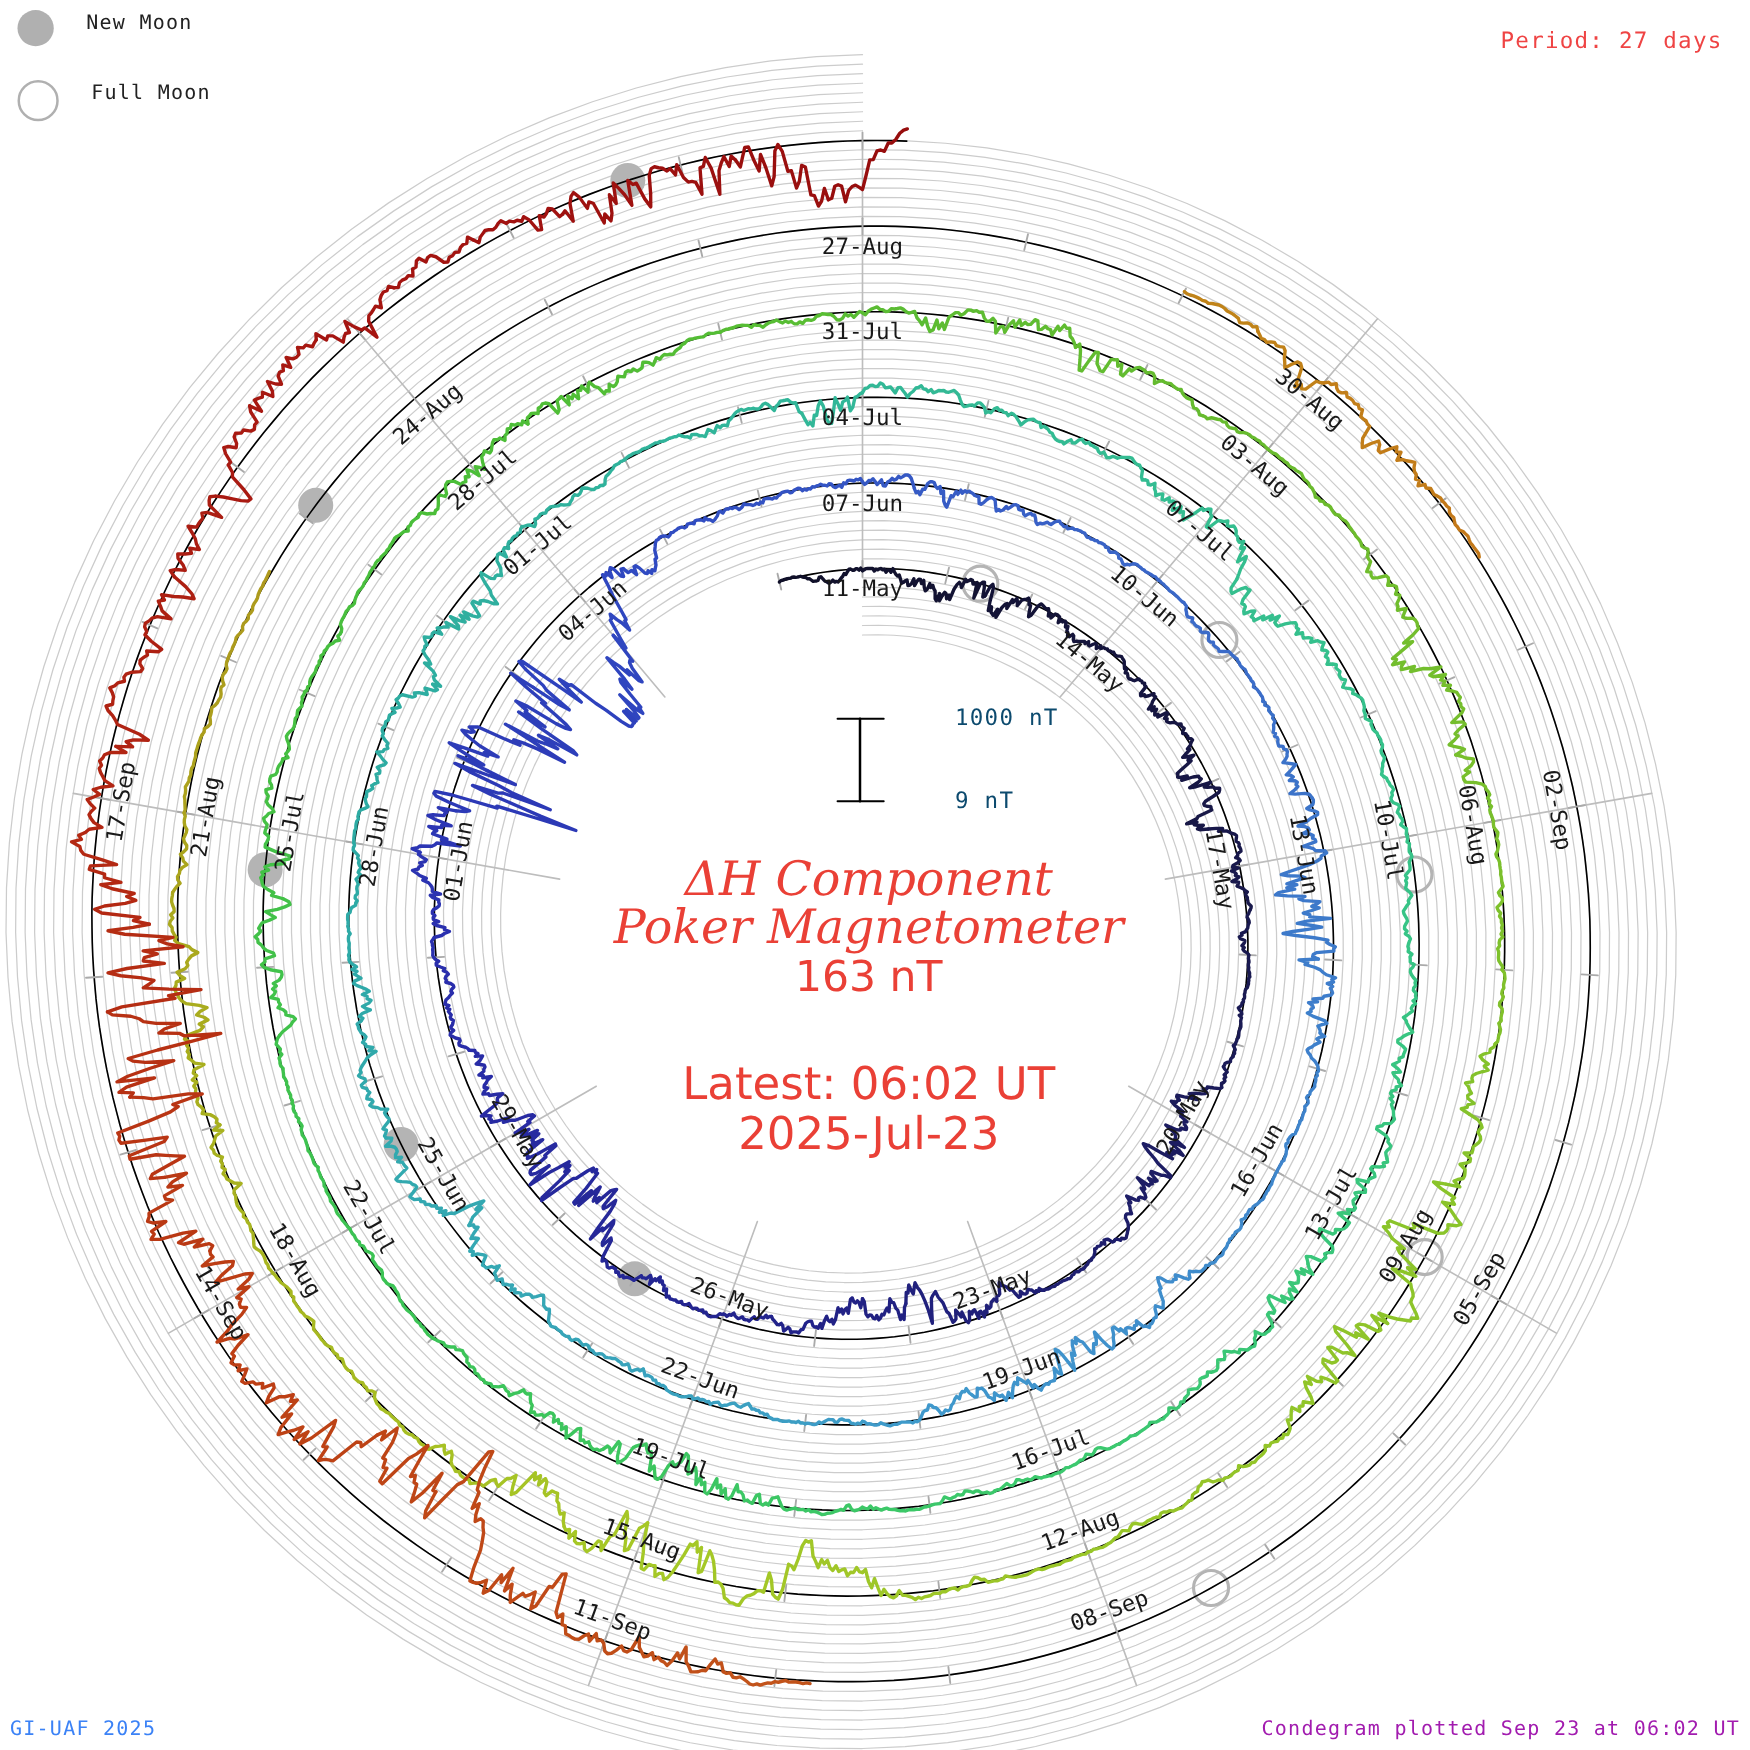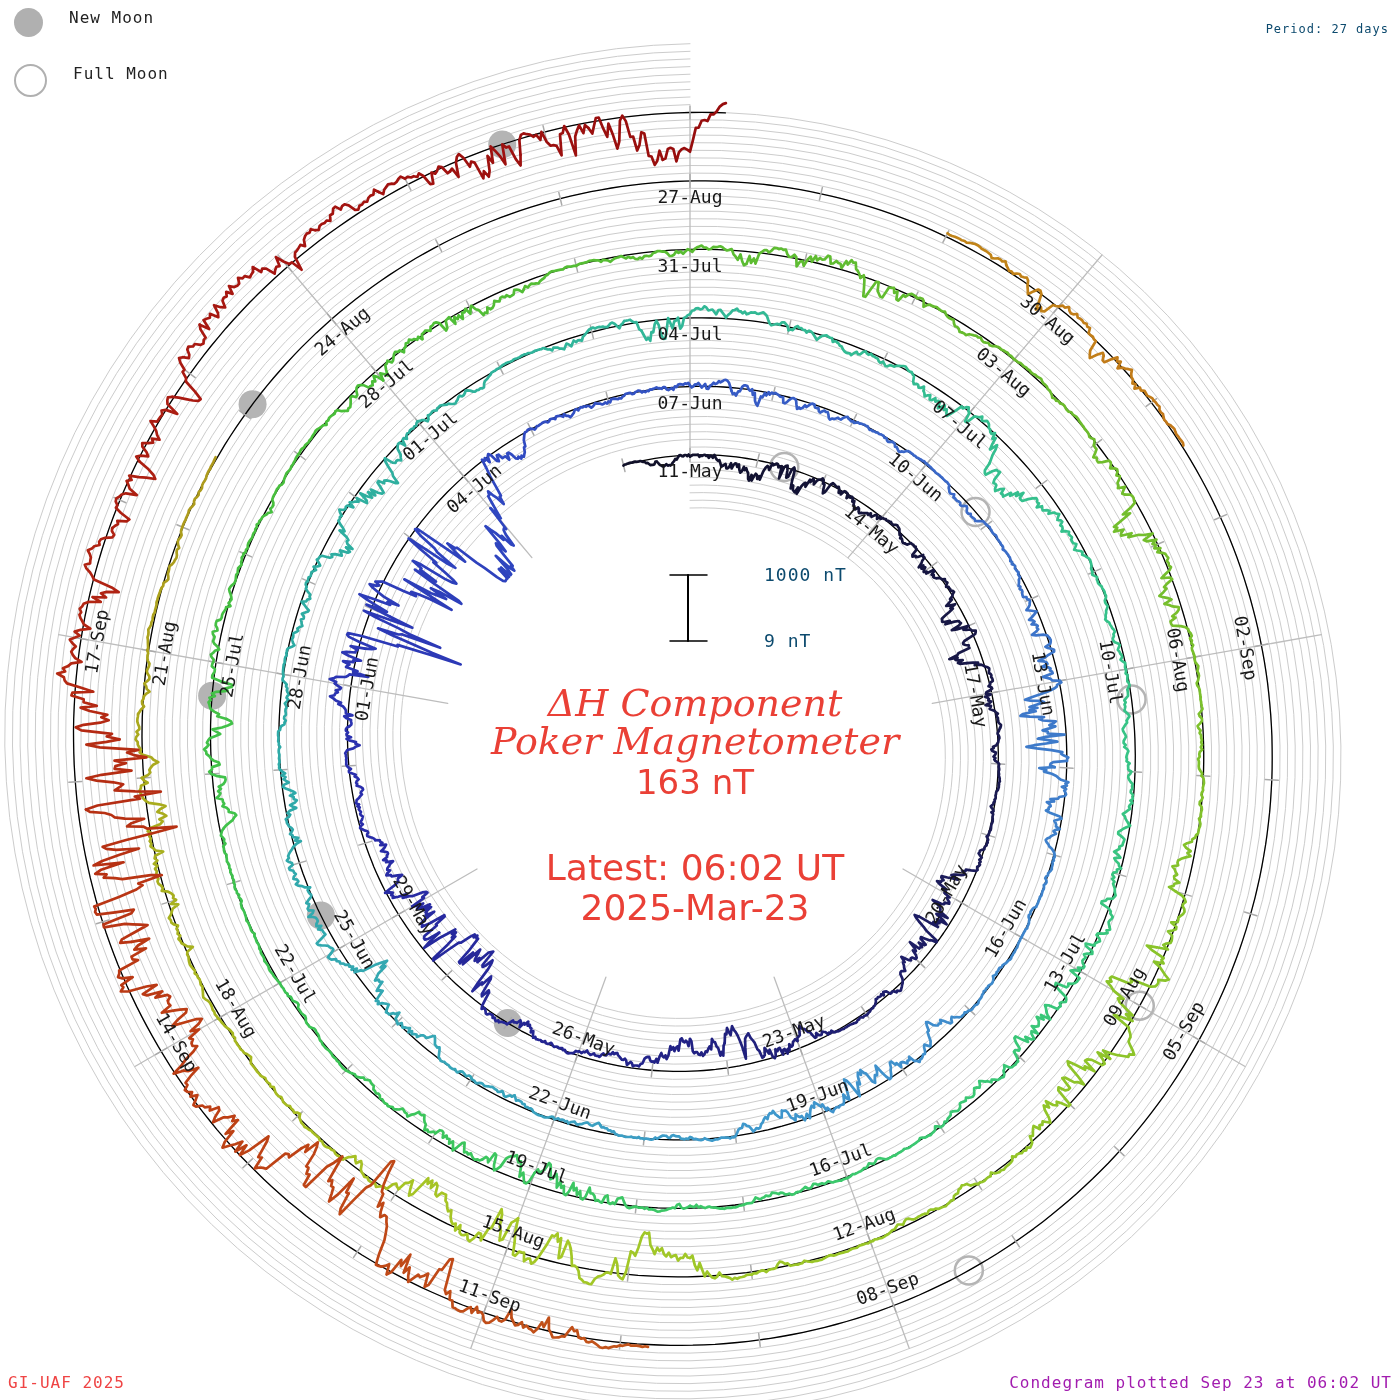--- a/index.html
+++ b/index.html
@@ -5,22 +5,22 @@
   html,body{margin:0;padding:0;background:#ffffff;}
   body{width:1400px;height:1400px;position:relative;font-family:"DejaVu Sans Mono",monospace;color:#1a1a1a;overflow:hidden;}
   #condegram{position:absolute;left:0;top:0;z-index:1;}
   .overlay{position:absolute;z-index:2;}
   .legend{left:14px;top:8px;}
   .legend-row{display:flex;height:34px;margin-bottom:22px;}
   .moon-swatch{width:29px;height:29px;border-radius:50%;margin-right:26px;}
   .moon-swatch.new{background:#b0b0b0;}
   .moon-swatch.full{background:#ffffff;border:2px solid #b0b0b0;}
   .legend-label{font-size:16px;letter-spacing:1px;color:#222;}
-  .period{right:11px;top:22px;font-size:12px;letter-spacing:1px;color:#0c4a6e;}
-  .footer-left{left:8px;bottom:8px;font-size:16px;letter-spacing:1px;color:#ef4444;margin-top:20px;}
+  .period{right:22px;top:22px;font-size:18px;letter-spacing:1px;color:#ef4444;}
+  .footer-left{left:8px;bottom:8px;font-size:16px;letter-spacing:1px;color:#3b82f6;margin-top:20px;}
   .footer-right{right:8px;bottom:8px;font-size:16px;letter-spacing:1px;color:#a21caf;}
   .scale-label{position:absolute;z-index:2;font-size:18px;color:#0c4a6e;letter-spacing:1px;margin-left:48px;}
   .scale-top{left:716px;top:564px;}
   .scale-bottom{left:716px;top:630px;}
   .center-text{left:695px;top:684px;transform:translateX(-50%);text-align:center;color:#ea4036;white-space:nowrap;}
   .ct-title{font-family:"DejaVu Serif",serif;font-style:italic;font-size:38px;line-height:1.0;}
   .ct-value{font-family:"DejaVu Sans",sans-serif;font-size:34px;margin-top:2px;}
   .ct-latest{font-family:"DejaVu Sans",sans-serif;font-size:36px;line-height:1.1;margin-top:46px;}
 </style>
 </head>
@@ -498,17 +498,17 @@
 <div class="overlay period">Period: 27 days</div>
 
 <div class="scale-label scale-top">1000 nT</div>
 <div class="scale-label scale-bottom">9 nT</div>
 
 <div class="overlay center-text">
   <div class="ct-title">ΔH Component</div>
   <div class="ct-title">Poker Magnetometer</div>
   <div class="ct-value">163 nT</div>
   <div class="ct-latest">Latest: 06:02 UT</div>
-  <div class="ct-latest" style="margin-top:0;">2025-Mar-23</div>
+  <div class="ct-latest" style="margin-top:0;">2025-Jul-23</div>
 </div>
 
 <div class="overlay footer-left">GI-UAF 2025</div>
 <div class="overlay footer-right">Condegram plotted Sep 23 at 06:02 UT</div>
 
 </body></html>

